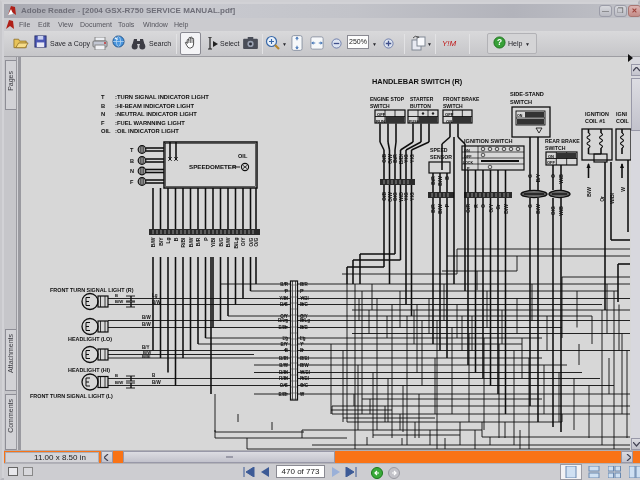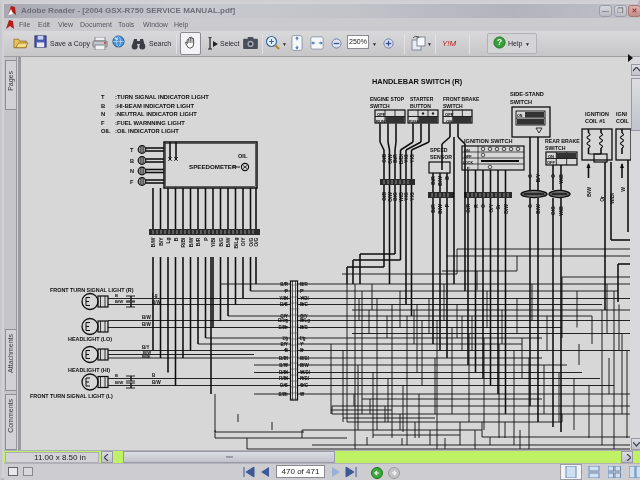--- a/index.html
+++ b/index.html
@@ -19,21 +19,21 @@
 #tb{position:absolute;left:2px;top:29px;width:636px;height:26px;
  background:linear-gradient(#d9d9db,#c6c6c9);border-bottom:1px solid #9d9da2;}
 .sep{position:absolute;top:3px;width:1px;height:20px;background:#a8a8ac;border-right:1px solid #e2e2e4;}
 .tbt{position:absolute;font-size:7px;color:#26262c;}
 #side{position:absolute;left:2px;top:55px;width:13px;height:393px;background:#c6c6ca;border-right:1px solid #9a9aa0;}
 .vtab{position:absolute;left:1px;width:11px;background:#d2d2d6;border:1px solid #8e8e96;border-right:none;
  font-size:7px;color:#3a3a40;}
 .vtab .vt{position:absolute;left:1px;top:4px;writing-mode:vertical-rl;transform:rotate(180deg);white-space:nowrap;}
 #pane{position:absolute;left:16px;top:55px;width:613px;height:393px;background:#9a9aa0;text-align:center;}
 #vsb{position:absolute;left:629px;top:55px;width:11px;height:393px;background:#d8d8de;}
-#hrow{position:absolute;left:2px;top:448px;width:636px;height:13px;background:#bef264;border-top:1px solid #aeaeb4;}
+#hrow{position:absolute;left:2px;top:448px;width:636px;height:13px;background:#f97316;border-top:1px solid #aeaeb4;}
 #status{position:absolute;left:2px;top:461px;width:636px;height:17px;background:#cdcdd1;border-top:1px solid #b2b2b8;}
 .sbtn{position:absolute;background:linear-gradient(#dcdce2,#c2c2cc);border:1px solid #9898a8;}
 </style>
 </head>
 <body>
 <div id="win">
   <div id="title">
     <svg width="11" height="11" style="position:absolute;left:3px;top:1px" viewBox="0 0 11 11">
       <path d="M1 10 L4 1 L8 2 L9 10 L5 7 Z" fill="#b02018"></path>
       <path d="M1 10 L4 4 L6 9 Z" fill="#fff"></path>
@@ -825,21 +825,21 @@
 
   <div id="status">
     <div style="position:absolute;left:4px;top:3px;width:10px;height:9px;border:1px solid #666;background:#e8e8ec;"></div>
     <div style="position:absolute;left:19px;top:3px;width:10px;height:9px;border:1px solid #888;background:#d8d8dc;"></div>
     <svg style="position:absolute;left:238px;top:3px" width="13" height="10" viewBox="0 0 13 10">
       <path d="M2 0 V10 M12 0 L4 5 L12 10 Z" fill="#3c5a96" stroke="#3c5a96"></path>
     </svg>
     <svg style="position:absolute;left:256px;top:3px" width="10" height="10" viewBox="0 0 10 10">
       <path d="M9 0 L1 5 L9 10 Z" fill="#3c5a96"></path>
     </svg>
-    <div style="position:absolute;left:272px;top:1px;width:49px;height:13px;background:#fff;border:1px solid #8a8a92;font-size:8px;color:#222;text-align:center;line-height:12px;">470 of 471</div>
+    <div style="position:absolute;left:272px;top:1px;width:49px;height:13px;background:#fff;border:1px solid #8a8a92;font-size:8px;color:#222;text-align:center;line-height:12px;">470 of 773</div>
     <svg style="position:absolute;left:327px;top:3px" width="10" height="10" viewBox="0 0 10 10">
       <path d="M1 0 L9 5 L1 10 Z" fill="#9ab0d8"></path>
     </svg>
     <svg style="position:absolute;left:341px;top:3px" width="13" height="10" viewBox="0 0 13 10">
       <path d="M11 0 V10 M1 0 L9 5 L1 10 Z" fill="#3c5a96" stroke="#3c5a96"></path>
     </svg>
     <svg style="position:absolute;left:367px;top:3px" width="12" height="12" viewBox="0 0 12 12">
       <circle cx="6" cy="6" r="5.5" fill="#3aaa3a" stroke="#1a7a1a"></circle>
       <path d="M8 6 H4 M6 4 L4 6 L6 8" stroke="#fff" stroke-width="1.2" fill="none"></path>
     </svg>

